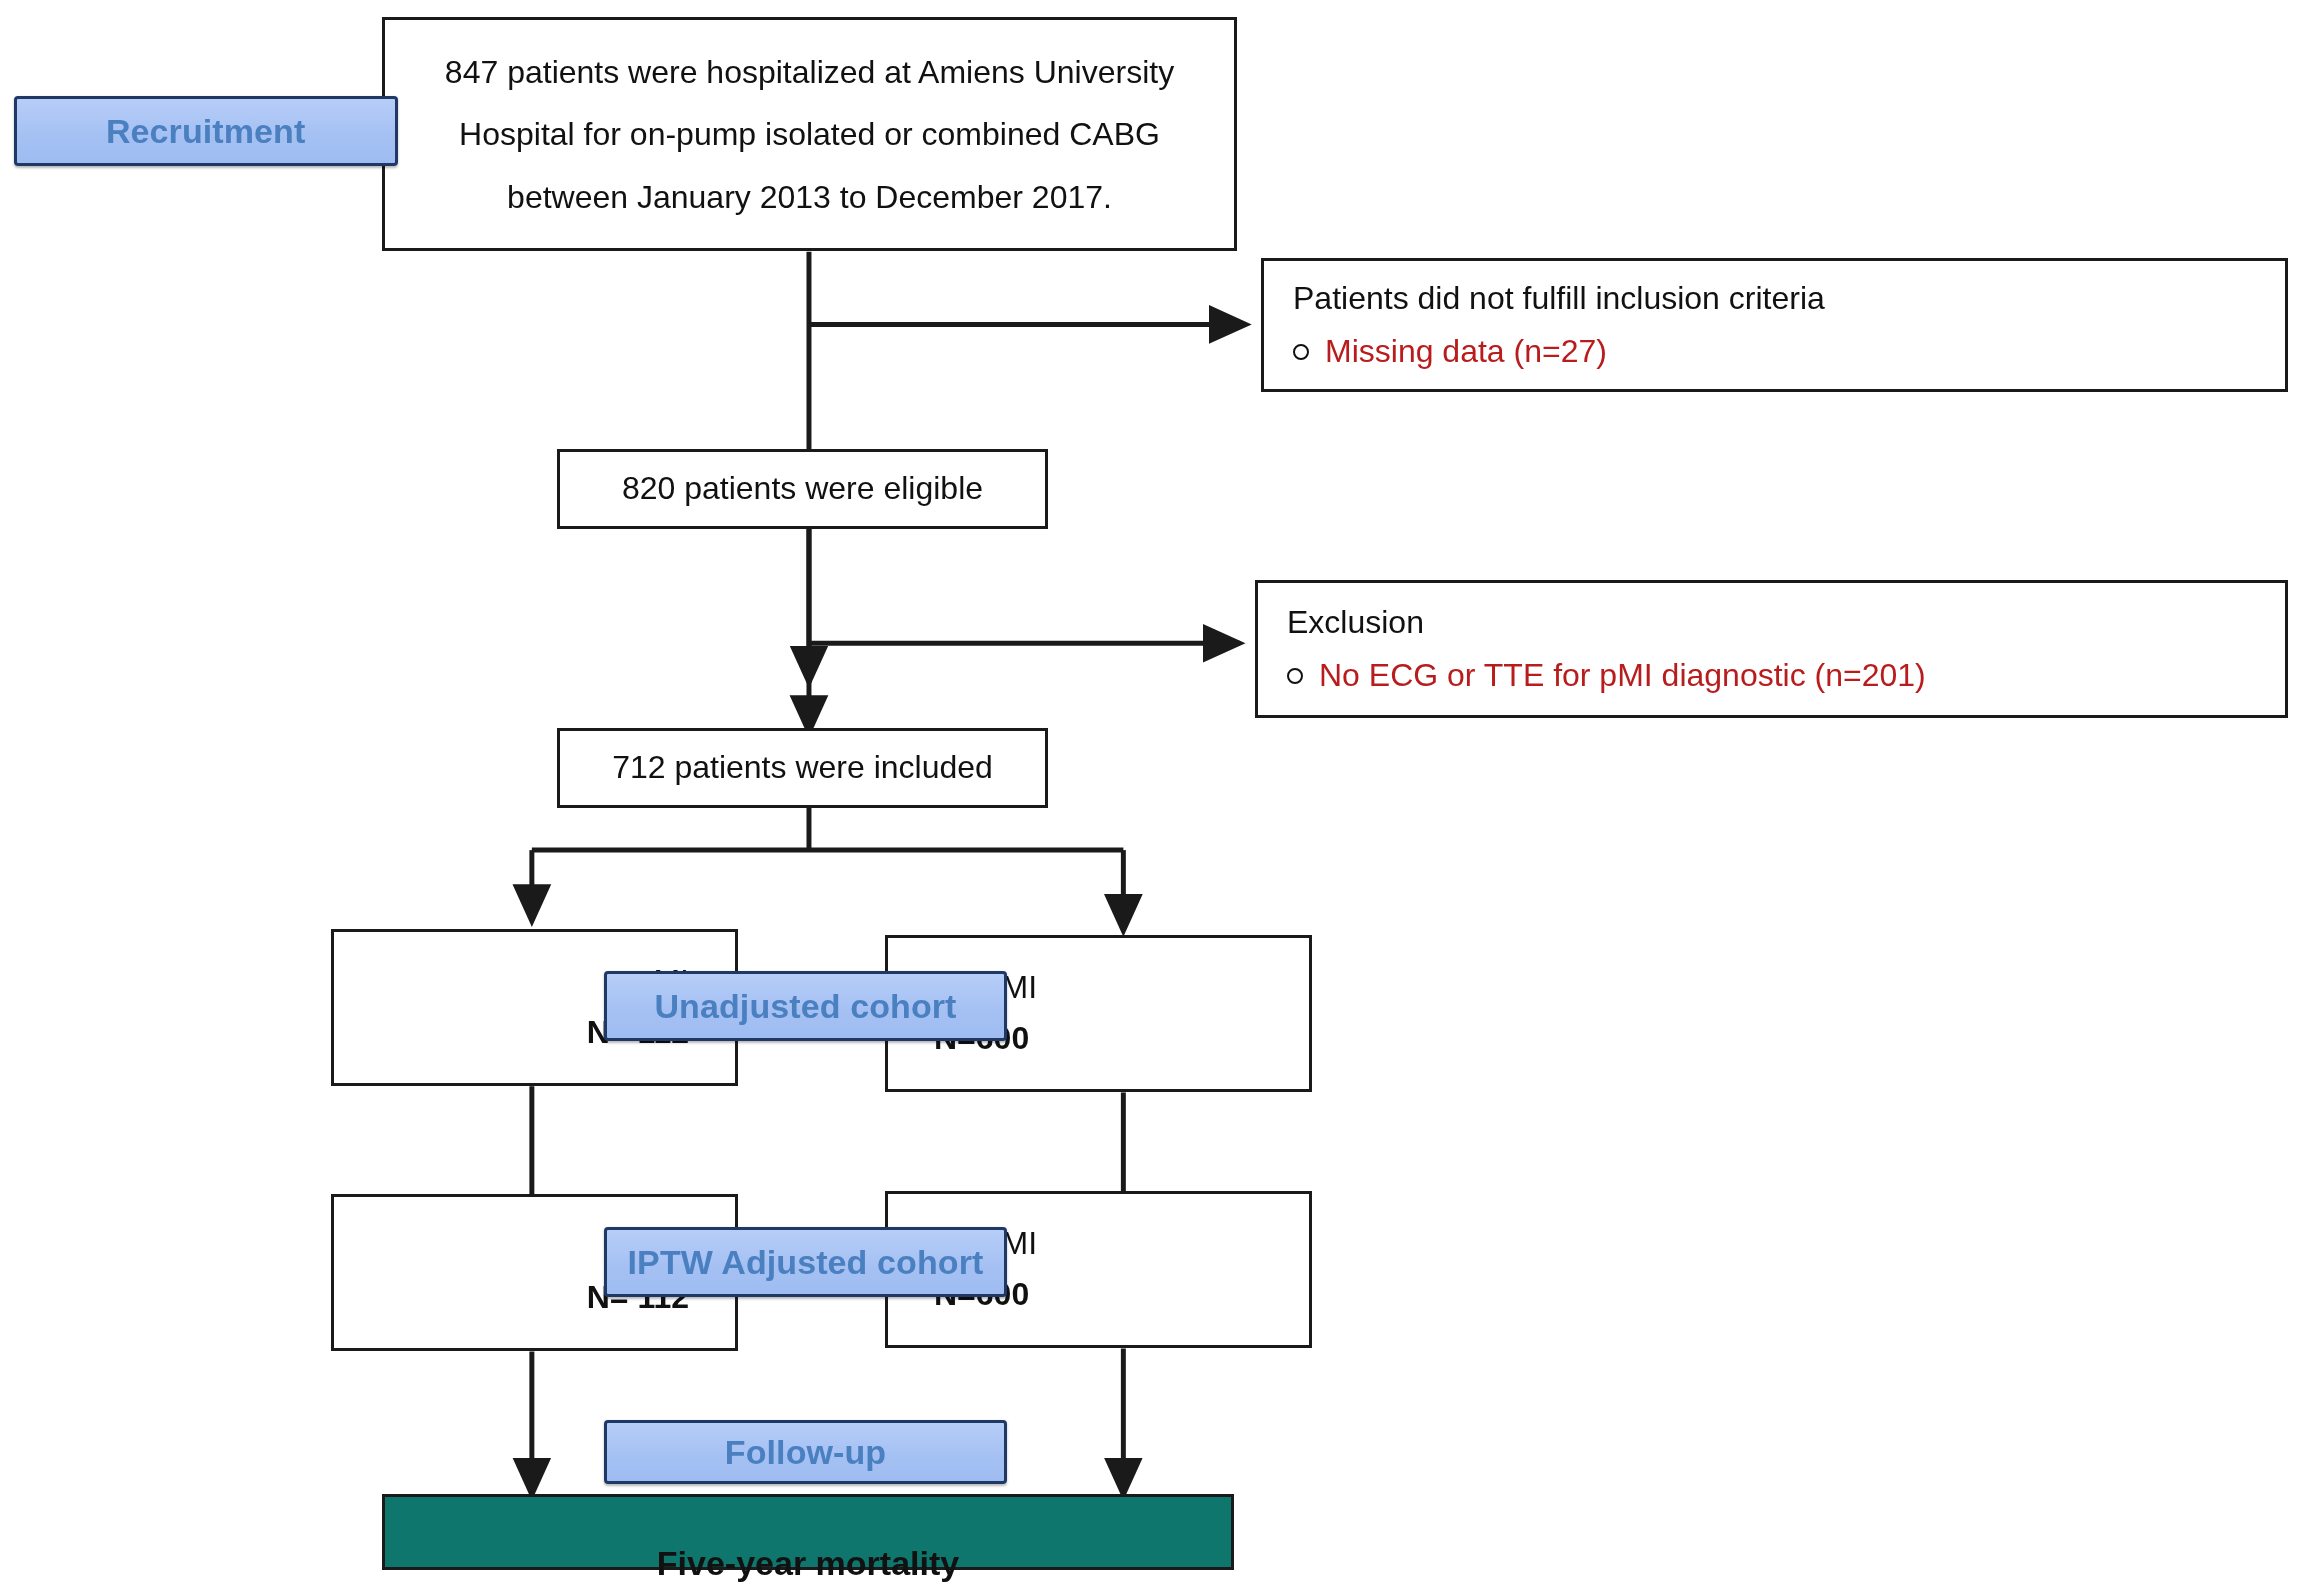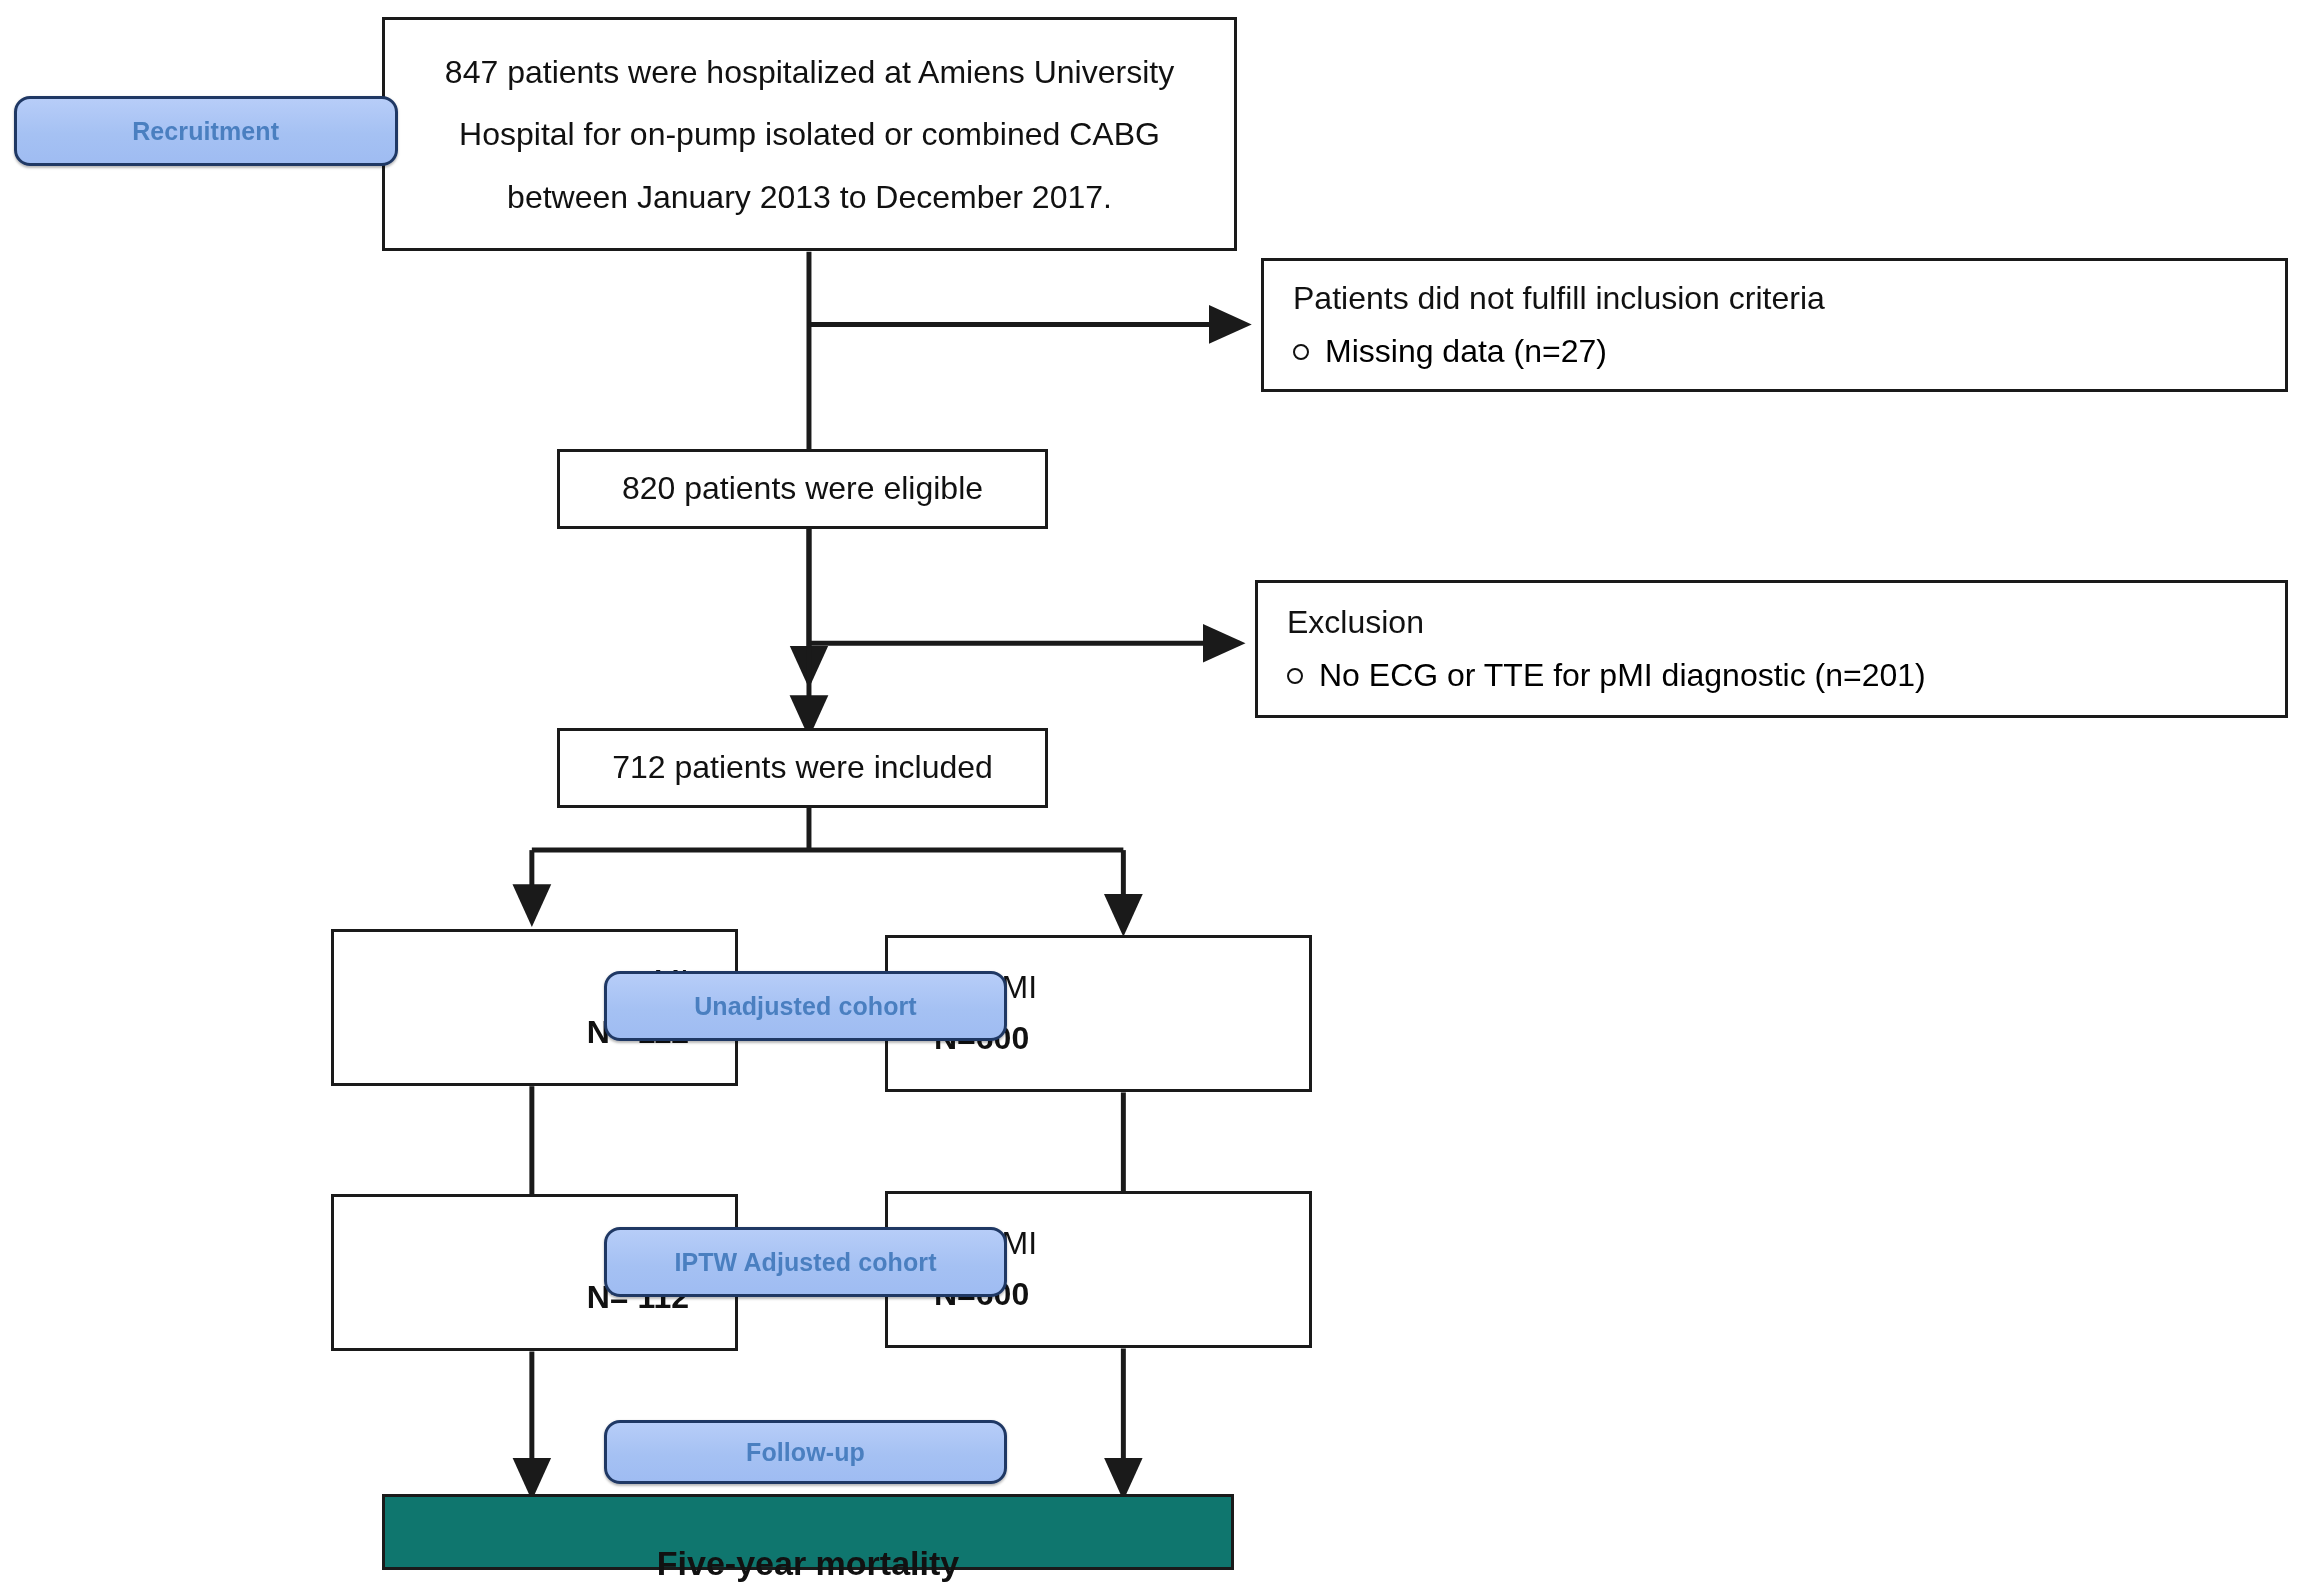--- a/index.html
+++ b/index.html
@@ -54,21 +54,21 @@
     font-weight: normal;
     color: #111111;
     text-align: left;
     margin-bottom: 16px;
   }
   .list-row {
     display: flex;
     align-items: center;
     gap: 16px;
     font-size: 32px;
-    color: #000000;
+    color: #b91c1c;
     text-align: left;
   }
   .bullet-ring {
     display: inline-block;
     width: 16px;
     height: 16px;
     border: 2.5px solid #111111;
     border-radius: 50%;
     box-sizing: border-box;
     flex: 0 0 auto;
@@ -88,28 +88,28 @@
   }
   .cohort-inner .lbl { font-weight: normal; display: block; }
   .cohort-inner .num { font-weight: bold; display: block; }
   .cohort-left { right: 46px; top: 50%; transform: translateY(-50%); text-align: right; }
   .cohort-right { left: 46px; top: 50%; transform: translateY(-50%); text-align: left; }
 
   .pill {
     position: absolute;
     background: linear-gradient(180deg, #b7cdf8 0%, #a5c1f3 55%, #9fbcf2 100%);
     border: 3.1px solid #1f3864;
-    border-radius: 16px;
+    border-radius: 4px;
     box-sizing: border-box;
     display: flex;
     align-items: center;
     justify-content: center;
     color: #4a7fc0;
     font-weight: bold;
-    font-size: 25px;
+    font-size: 34px;
     letter-spacing: 0.1px;
     z-index: 6;
     box-shadow: 0 1.9px 2.5px rgba(0,0,0,0.28);
   }
 
   .outcome-box {
     position: absolute;
     background: #0f766e;
     border: 3.1px solid #1a1a1a;
     box-sizing: border-box;

